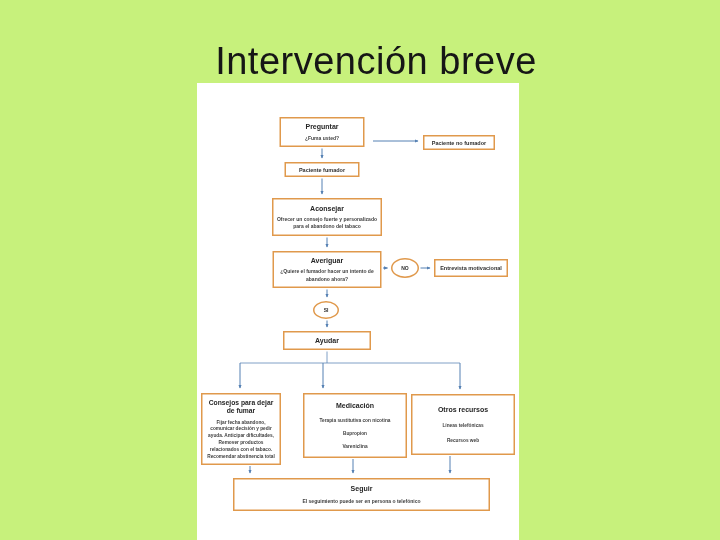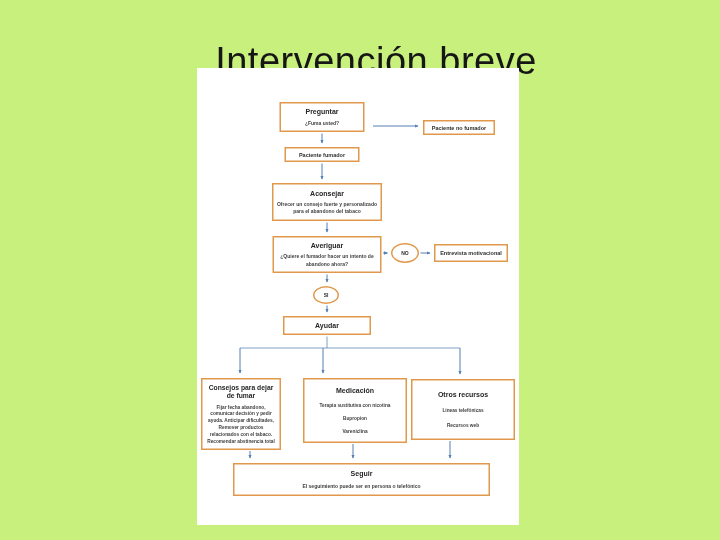--- a/index.html
+++ b/index.html
@@ -8,21 +8,21 @@
     background:#c7f17c;
     font-family:"Liberation Sans", sans-serif;
     position:relative;
   }
   .slide-title {
     position:absolute; left:0; top:24px; width:720px;
     text-align:center; font-size:38px; font-weight:400;
     color:#161616; letter-spacing:0.5px; margin:16px;
   }
   .panel {
-    position:absolute; left:197px; top:68px; width:322px; height:457px;
+    position:absolute; left:197px; top:83px; width:322px; height:457px;
     background:#ffffff; overflow:hidden;
   }
   .canvas {
     position:absolute; left:0; top:0; width:644px; height:914px;
     transform:scale(0.5); transform-origin:0 0;
   }
   .arrows { position:absolute; left:0; top:0; pointer-events:none; }
   .node {
     position:absolute; background:#ffffff;
     border:3px solid #e0994c; box-sizing:border-box;

